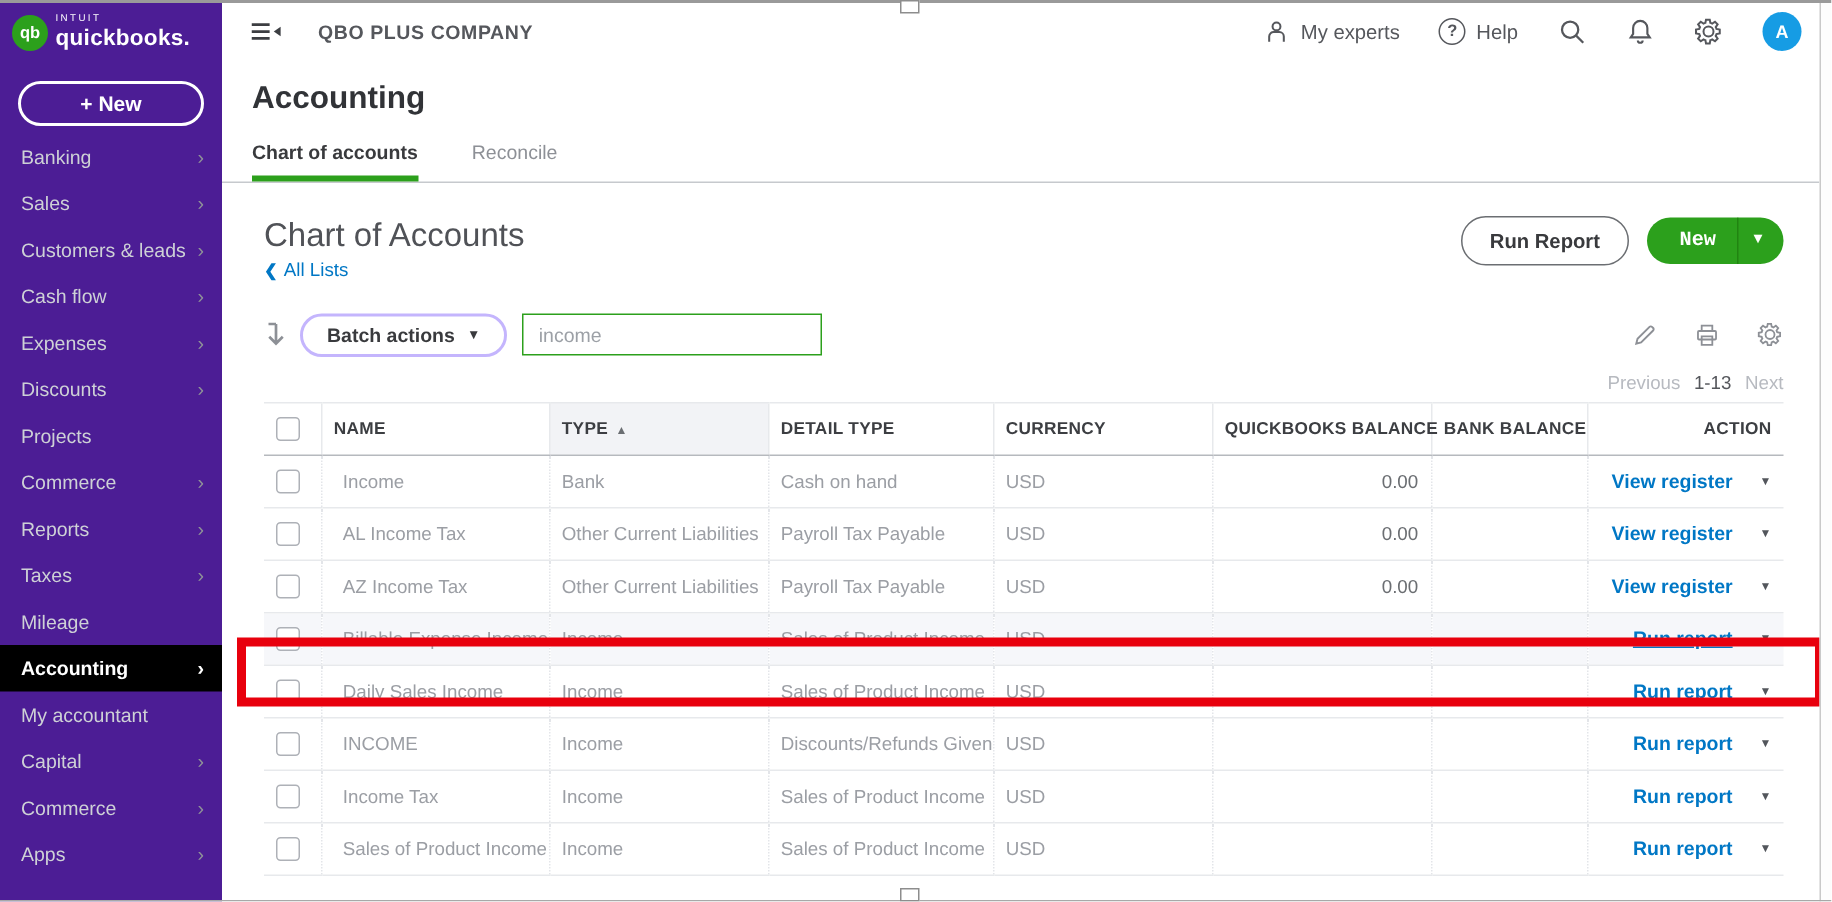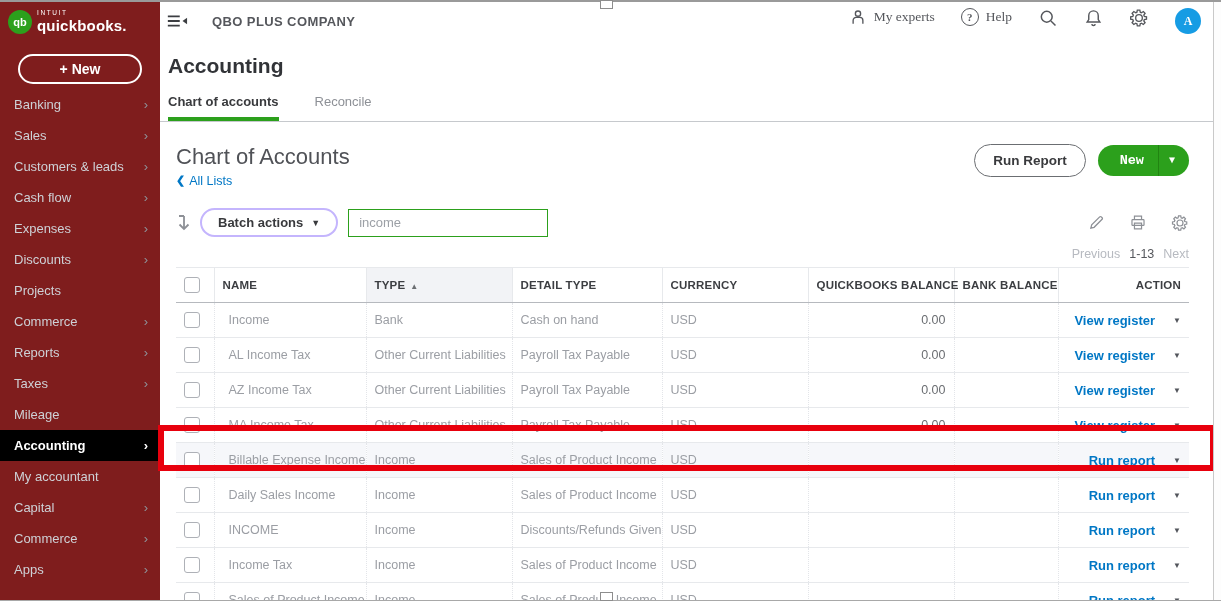--- a/index.html
+++ b/index.html
@@ -9,39 +9,39 @@
   
   .top-edge { position:absolute; top:0; left:0; right:0; height:2px; background:#9a9a9a; z-index:60; }
   .bottom-edge { position:absolute; bottom:0; left:0; right:0; height:1px; background:#a8a8a8; z-index:60; }
   .edge-handle { position:absolute; left:600px; width:13px; height:9px; background:#fff; border:1px solid #8d8d8d; z-index:61; }
   .edge-handle.top { top:0; } .edge-handle.bottom { bottom:0; }
 
   
   .scroll-strip { position:absolute; right:0; top:2px; bottom:0; width:8px; background:#fdfdfd; border-left:1px solid #c9c9c9; z-index:55; }
 
   
-  .sidebar { position:absolute; left:0; top:2px; bottom:0; width:160px; background:#7f1d1d; overflow:hidden; z-index:20; }
+  .sidebar { position:absolute; left:0; top:2px; bottom:0; width:148px; background:#4c1d95; overflow:hidden; z-index:20; }
   .logo-row { display:flex; align-items:center; padding:8px 0 4px 8px; }
   .qb-mark { width:24px; height:24px; border-radius:50%; background:#2ca01c; color:#fff; font-weight:bold; font-size:11px; display:flex; align-items:center; justify-content:center; flex:0 0 24px; }
   .logo-text { margin-left:5px; color:#fff; line-height:1; }
   .logo-intuit { font-size:6.5px; letter-spacing:1.6px; display:block; margin-bottom:1px; }
   .logo-name { font-size:15px; font-weight:bold; letter-spacing:.2px; }
   .new-btn { margin:16px auto 0; width:124px; height:30px; border:2px solid #fff; border-radius:16px; background:transparent; color:#fff; font-size:14px; font-weight:bold; display:flex; align-items:center; justify-content:center; cursor:pointer; }
   .nav { margin-top:5px; }
   .nav-item { height:31px; display:flex; align-items:center; padding:0 12px 0 14px; font-size:13px; color:#ced1d6; cursor:pointer; }
   .nav-label { flex:1; white-space:nowrap; overflow:hidden; }
   .nav-chevron { color:#8f9298; font-size:13px; }
   .nav-item.active { background:#000; color:#fff; font-weight:bold; }
   .nav-item.active .nav-chevron { color:#fff; font-weight:bold; }
 
   
   .topbar { position:absolute; left:148px; top:2px; right:8px; height:38px; background:#fff; display:flex; align-items:center; padding:0 12px 0 18px; z-index:10; }
   .burger { display:flex; align-items:center; cursor:pointer; color:#3c3e42; }
   .company-name { margin-left:24px; font-size:13px; font-weight:600; letter-spacing:.4px; color:#55575c; }
-  .topbar-right { margin-left:auto; display:flex; align-items:flex-start; gap:26px;font-family:Liberation Serif, serif; }
+  .topbar-right { margin-left:auto; display:flex; align-items:center; gap:26px; }
   .tb-item { display:flex; align-items:center; gap:7px; font-size:13.5px; color:#55575c; cursor:pointer; }
   .tb-icon { color:#55575c; display:flex; }
   .help-circle { width:18px; height:18px; border:1.6px solid #55575c; border-radius:50%; font-size:11px; font-weight:bold; display:flex; align-items:center; justify-content:center; color:#55575c; }
   .avatar { width:26px; height:26px; border-radius:50%; background:#169ce4; color:#fff; font-size:12px; font-weight:bold; display:flex; align-items:center; justify-content:center; cursor:pointer; }
 
   
   .main { position:absolute; left:148px; top:40px; right:8px; bottom:1px; background:#fff; overflow:hidden; }
   .page-title { margin:14px 0 0 20px; font-size:21px; font-weight:600; color:#313337; }
   .tab-strip { margin-top:16px; border-bottom:1px solid #c6c9cd; padding-left:20px; display:flex; gap:36px; }
   .tab { font-size:13px; padding-bottom:8px; color:#8d9096; cursor:pointer; border-bottom:4px solid transparent; }
@@ -368,35 +368,20 @@
     <td class="col-qb cell-qb">0.00</td>
     <td class="col-bank cell-bank"></td>
     <td class="col-action">
       <span class="action-wrap">
         <a class="action-link">View register</a>
         <span class="action-caret">▼</span>
       </span>
     </td>
   </tr>
 
-  <tr>
-    <td class="col-check"><span class="checkbox"></span></td>
-    <td class="col-name cell-name">MA Income Tax</td>
-    <td class="col-type cell-type">Other Current Liabilities</td>
-    <td class="col-detail cell-detail">Payroll Tax Payable</td>
-    <td class="col-currency cell-currency">USD</td>
-    <td class="col-qb cell-qb">0.00</td>
-    <td class="col-bank cell-bank"></td>
-    <td class="col-action">
-      <span class="action-wrap">
-        <a class="action-link">View register</a>
-        <span class="action-caret">▼</span>
-      </span>
-    </td>
-  </tr>
 
   <tr class="highlighted">
     <td class="col-check"><span class="checkbox"></span></td>
     <td class="col-name cell-name">Billable Expense Income</td>
     <td class="col-type cell-type">Income</td>
     <td class="col-detail cell-detail">Sales of Product Income</td>
     <td class="col-currency cell-currency">USD</td>
     <td class="col-qb cell-qb"></td>
     <td class="col-bank cell-bank"></td>
     <td class="col-action">

